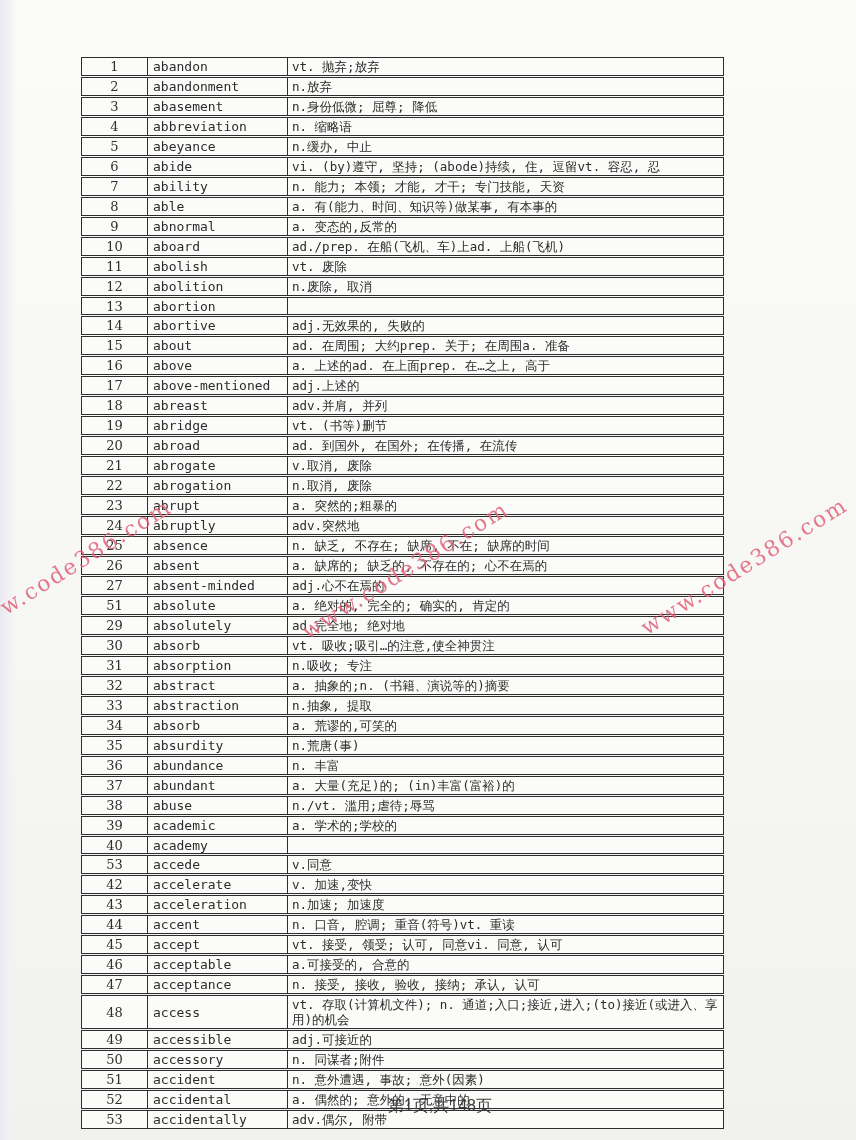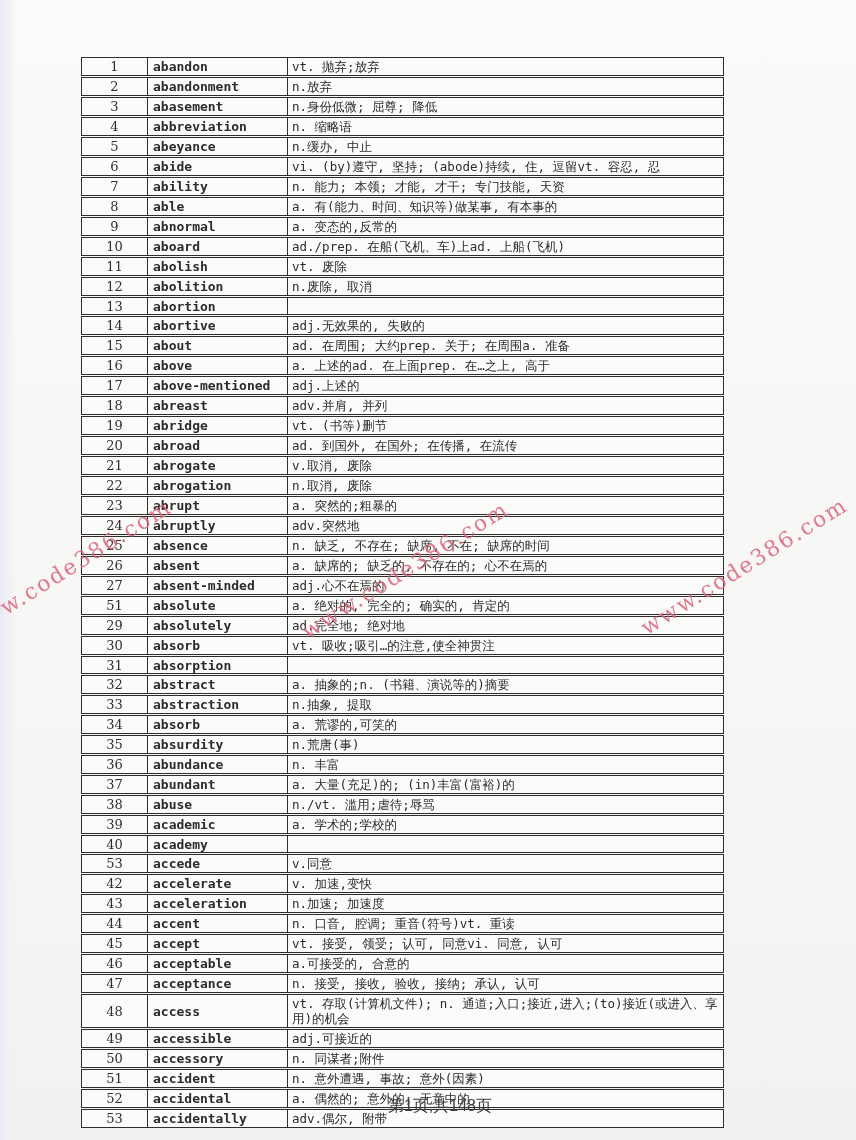--- a/index.html
+++ b/index.html
@@ -29,21 +29,21 @@
     font-family:"DejaVu Serif","Liberation Serif",serif;
     font-size:13px;color:#2e2e2e;line-height:15px;
   }
   .c-word{
     width:140px;flex:0 0 140px;box-sizing:border-box;
     border-right:1.5px solid #2d2d2d;
     display:flex;align-items:center;
     padding-left:5px;
     font-family:"DejaVu Sans Mono","Liberation Mono",monospace;
     font-size:13px;color:#2b2b2b;line-height:15px;
-    white-space:nowrap;overflow:hidden;font-weight:bold;
+    white-space:nowrap;overflow:hidden;
   }
   .c-def{
     flex:1 1 auto;box-sizing:border-box;
     display:flex;align-items:center;
     padding:1px 3px 1px 4px;
     font-family:"DejaVu Sans Mono","Liberation Mono",serif;
     font-size:12.5px;color:#2b2b2b;line-height:15px;
   }
   .watermark{
     position:absolute;
@@ -244,20 +244,21 @@
 
   <div class="t-row">
     <div class="c-num">30</div>
     <div class="c-word">absorb</div>
     <div class="c-def">vt. 吸收;吸引…的注意,使全神贯注</div>
   </div>
 
   <div class="t-row">
     <div class="c-num">31</div>
     <div class="c-word">absorption</div>
+    <div class="c-def">n.吸收; 专注</div>
   </div>
 
   <div class="t-row">
     <div class="c-num">32</div>
     <div class="c-word">abstract</div>
     <div class="c-def">a. 抽象的;n. (书籍、演说等的)摘要</div>
   </div>
 
   <div class="t-row">
     <div class="c-num">33</div>

